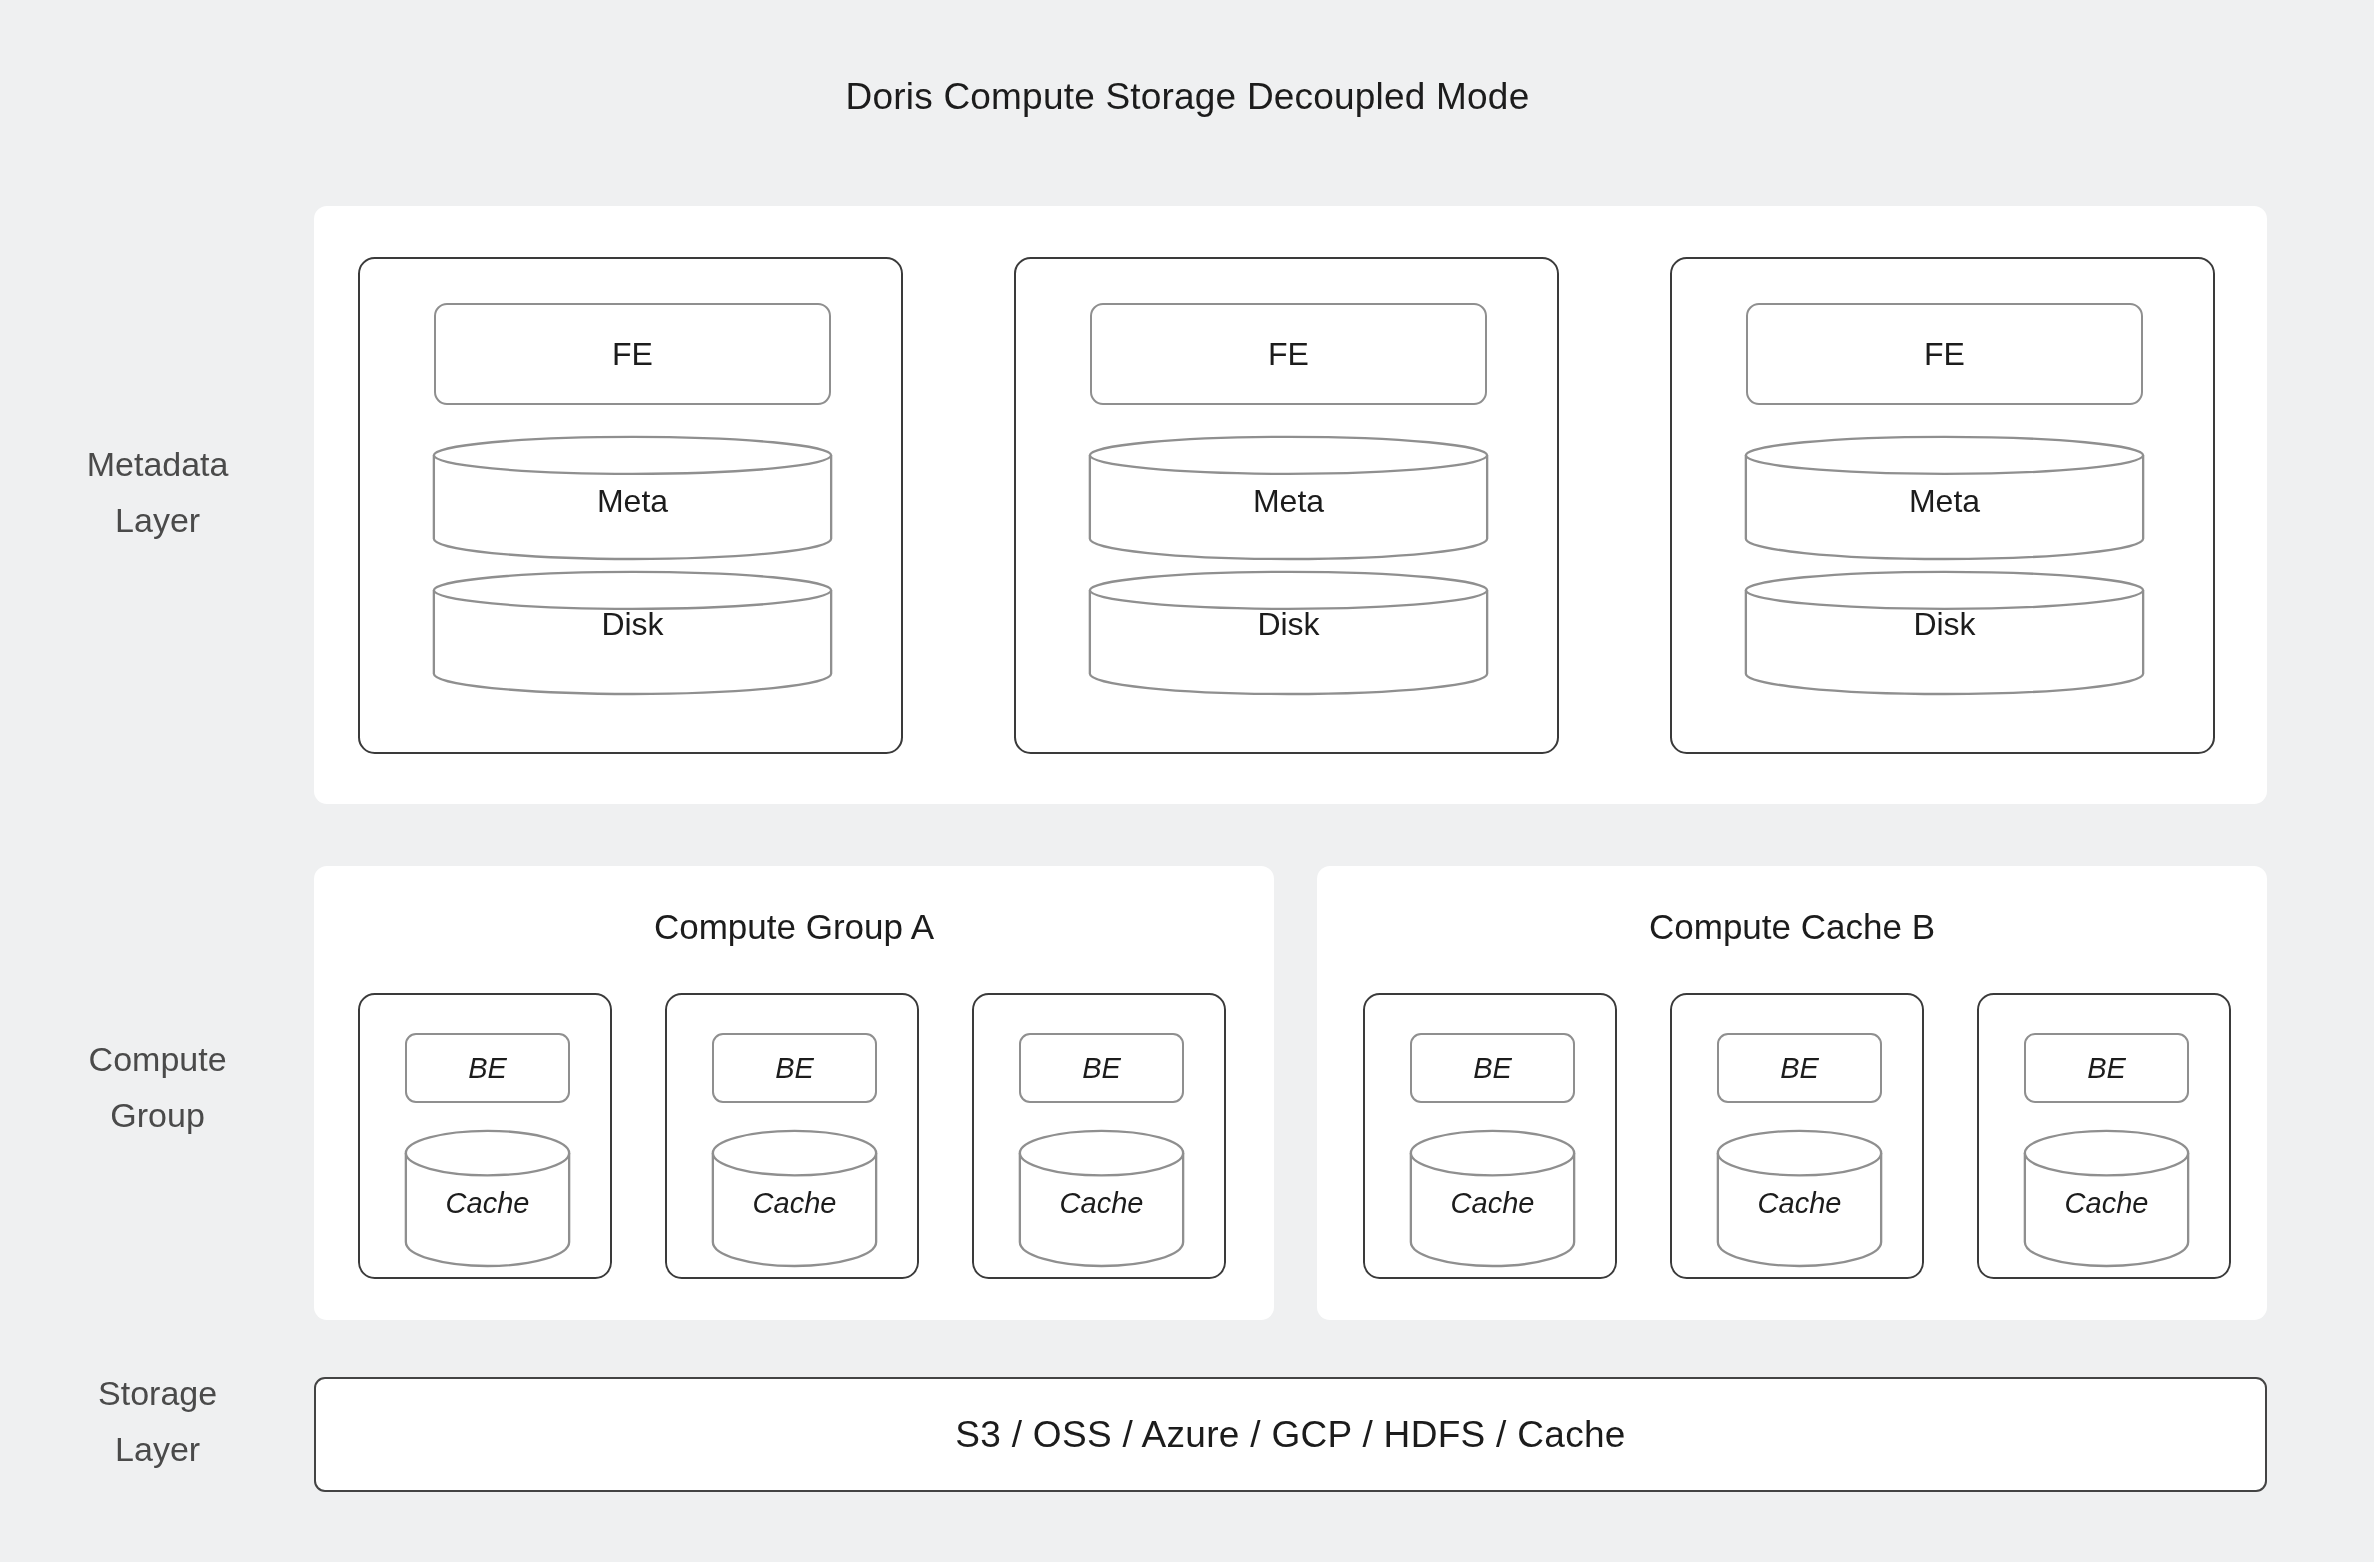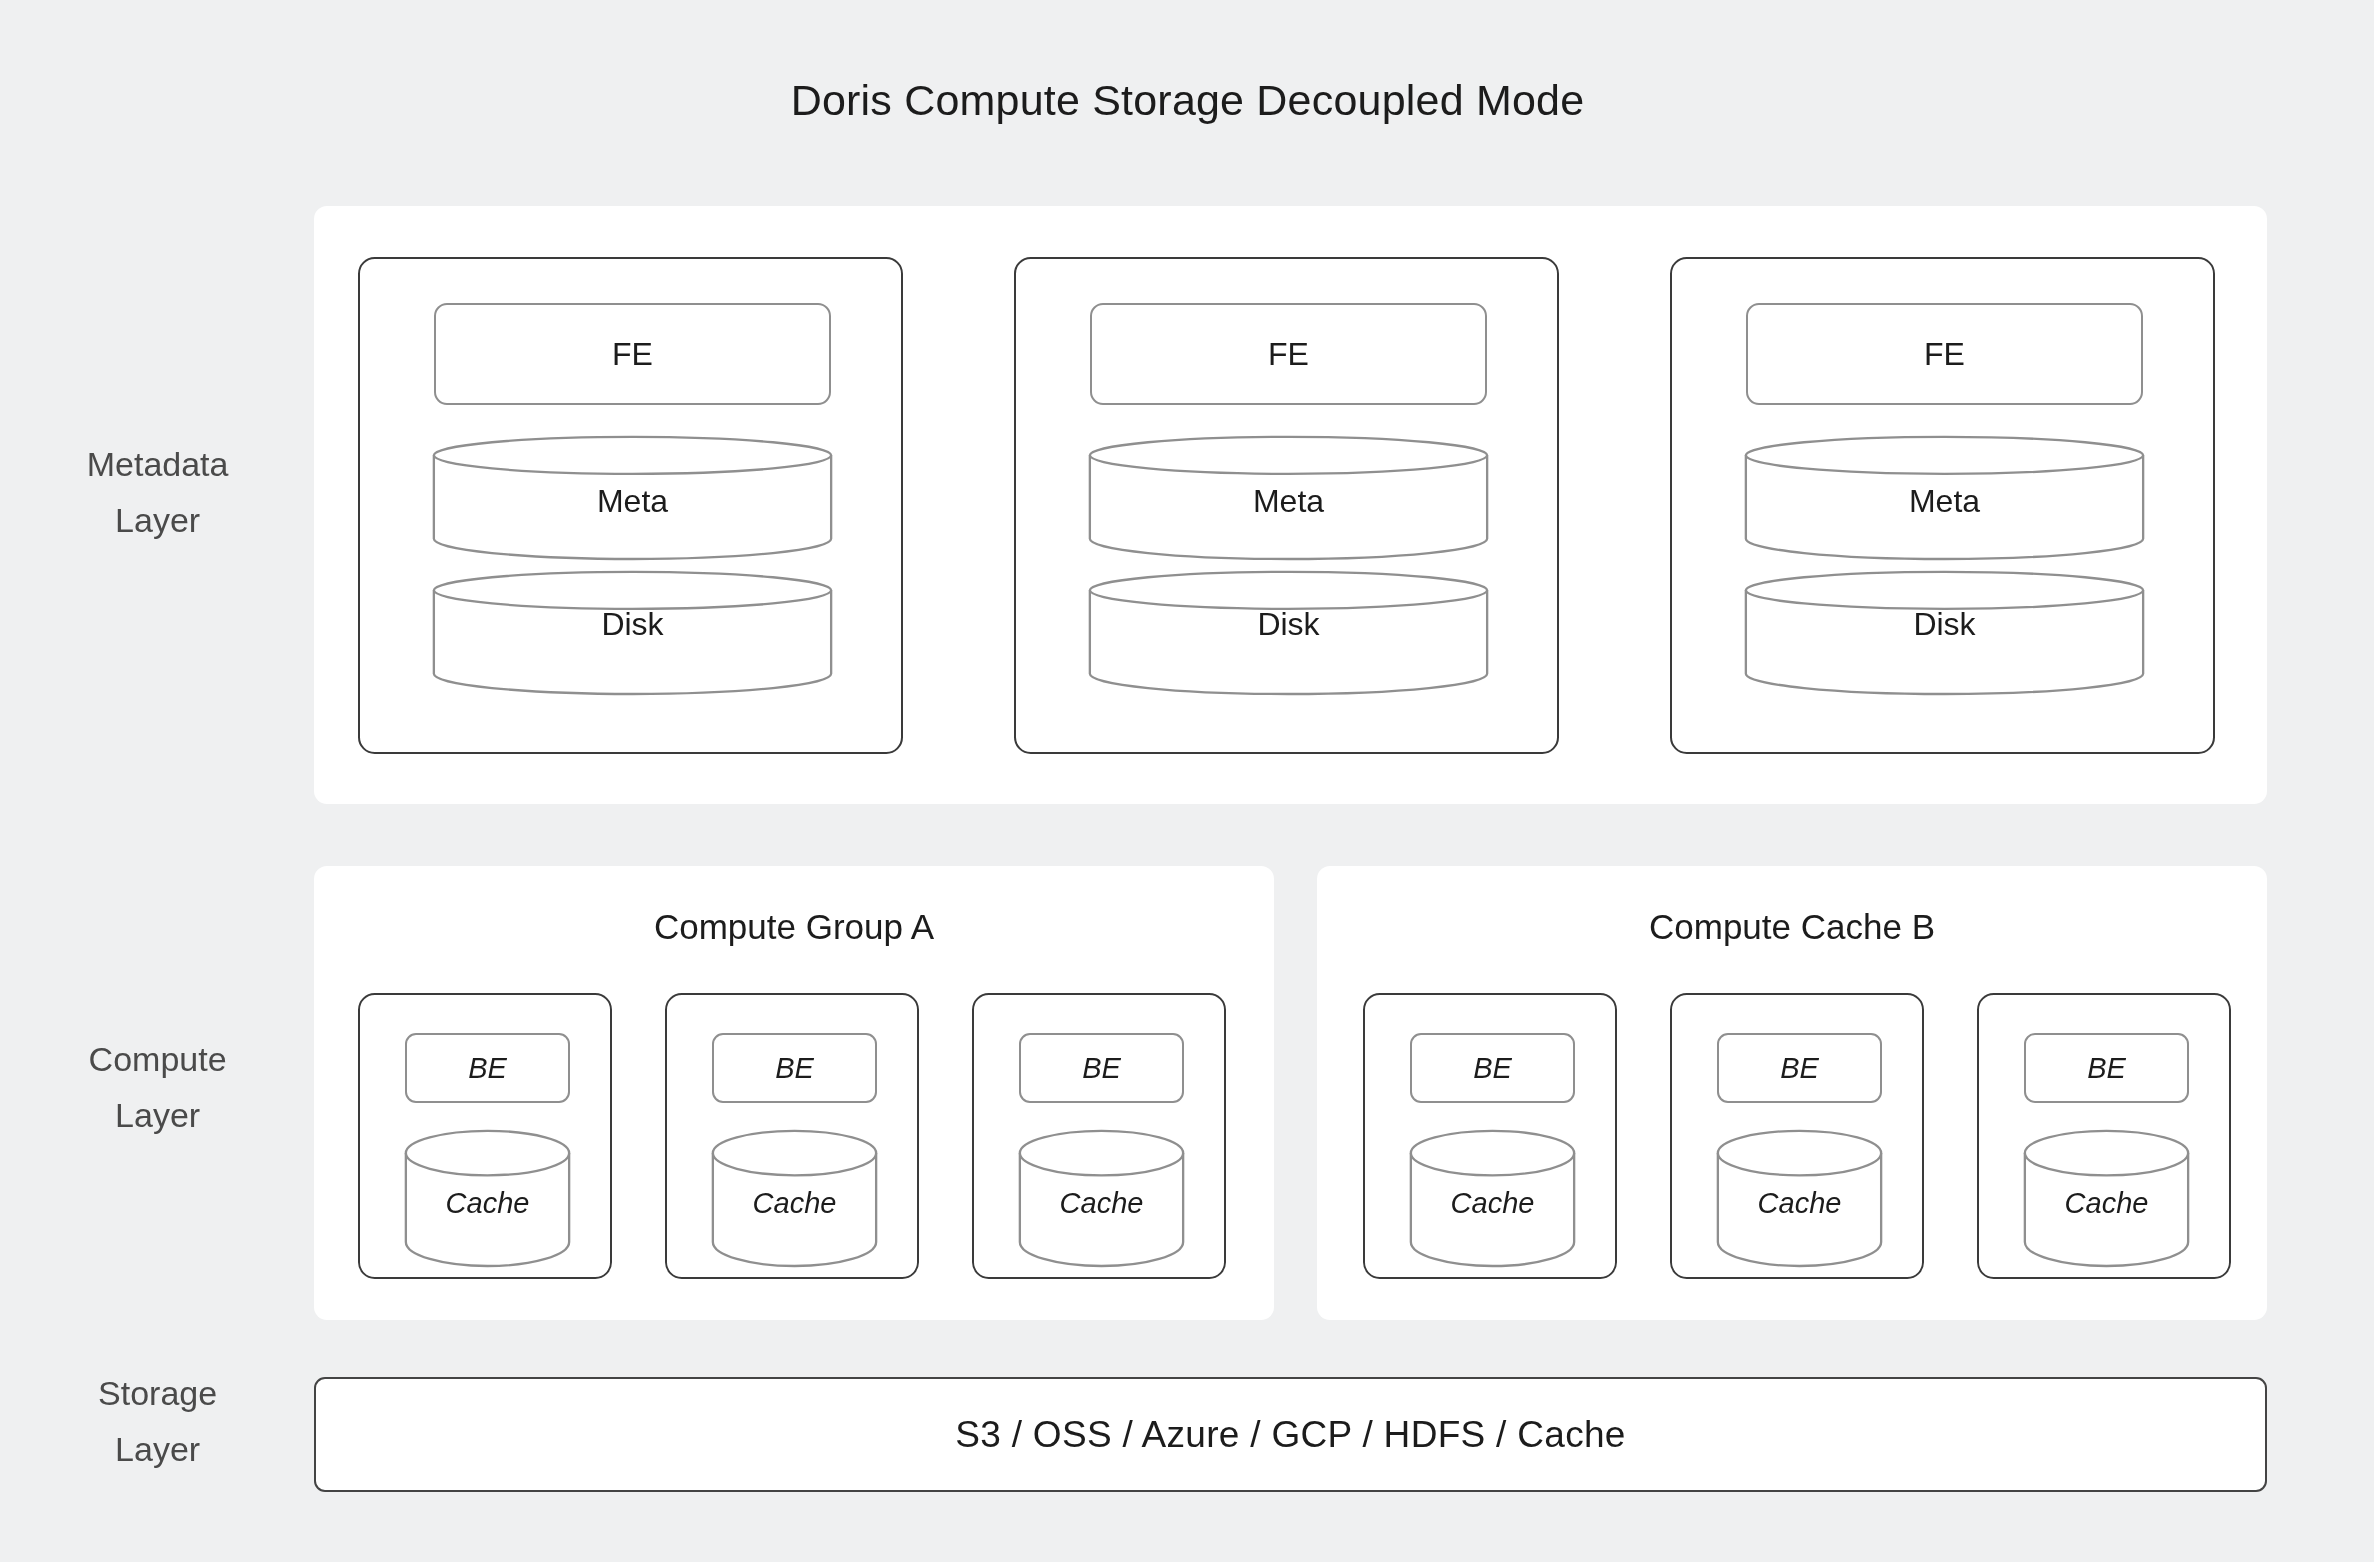--- a/index.html
+++ b/index.html
@@ -19,21 +19,21 @@
     background: #eff0f1;
   }
 
   
   .diagram-title {
     position: absolute;
     left: 0;
     top: 76px;
     width: 2375px;
     text-align: center;
-    font-size: 43px;
+    font-size: 37px;
     color: #1c1c1c;
     font-weight: 400;
     letter-spacing: 0.2px;
   }
 
   
   .layer-label {
     position: absolute;
     left: 18.6px;
     width: 278px;
@@ -266,21 +266,21 @@
     <div class="cyl cyl-disk">
       <svg viewBox="0 0 432 134" preserveAspectRatio="none" aria-hidden="true">
         <path d="M2,22 L2,112 A214,22 0 0 0 430,112 L430,22" fill="#ffffff" stroke="#8f8f8f" stroke-width="2.5"></path>
         <ellipse cx="216" cy="22" rx="214" ry="20" fill="#ffffff" stroke="#8f8f8f" stroke-width="2.5"></ellipse>
       </svg>
       <div class="cyl-label">Disk</div>
     </div>
   </div>
 
   <div class="layer-label" id="layer-label-compute">Compute
-Layer</div>
+Group</div>
 
   <div class="panel" id="compute-group-a-panel"></div>
   <div class="panel" id="compute-group-b-panel"></div>
 
   <div class="group-title" id="group-title-a">Compute Group A</div>
   <div class="group-title" id="group-title-b">Compute Cache B</div>
 
   <div class="be-node" id="be-node-a0">
     <div class="be-box">BE</div>
     <div class="cyl cyl-cache">

